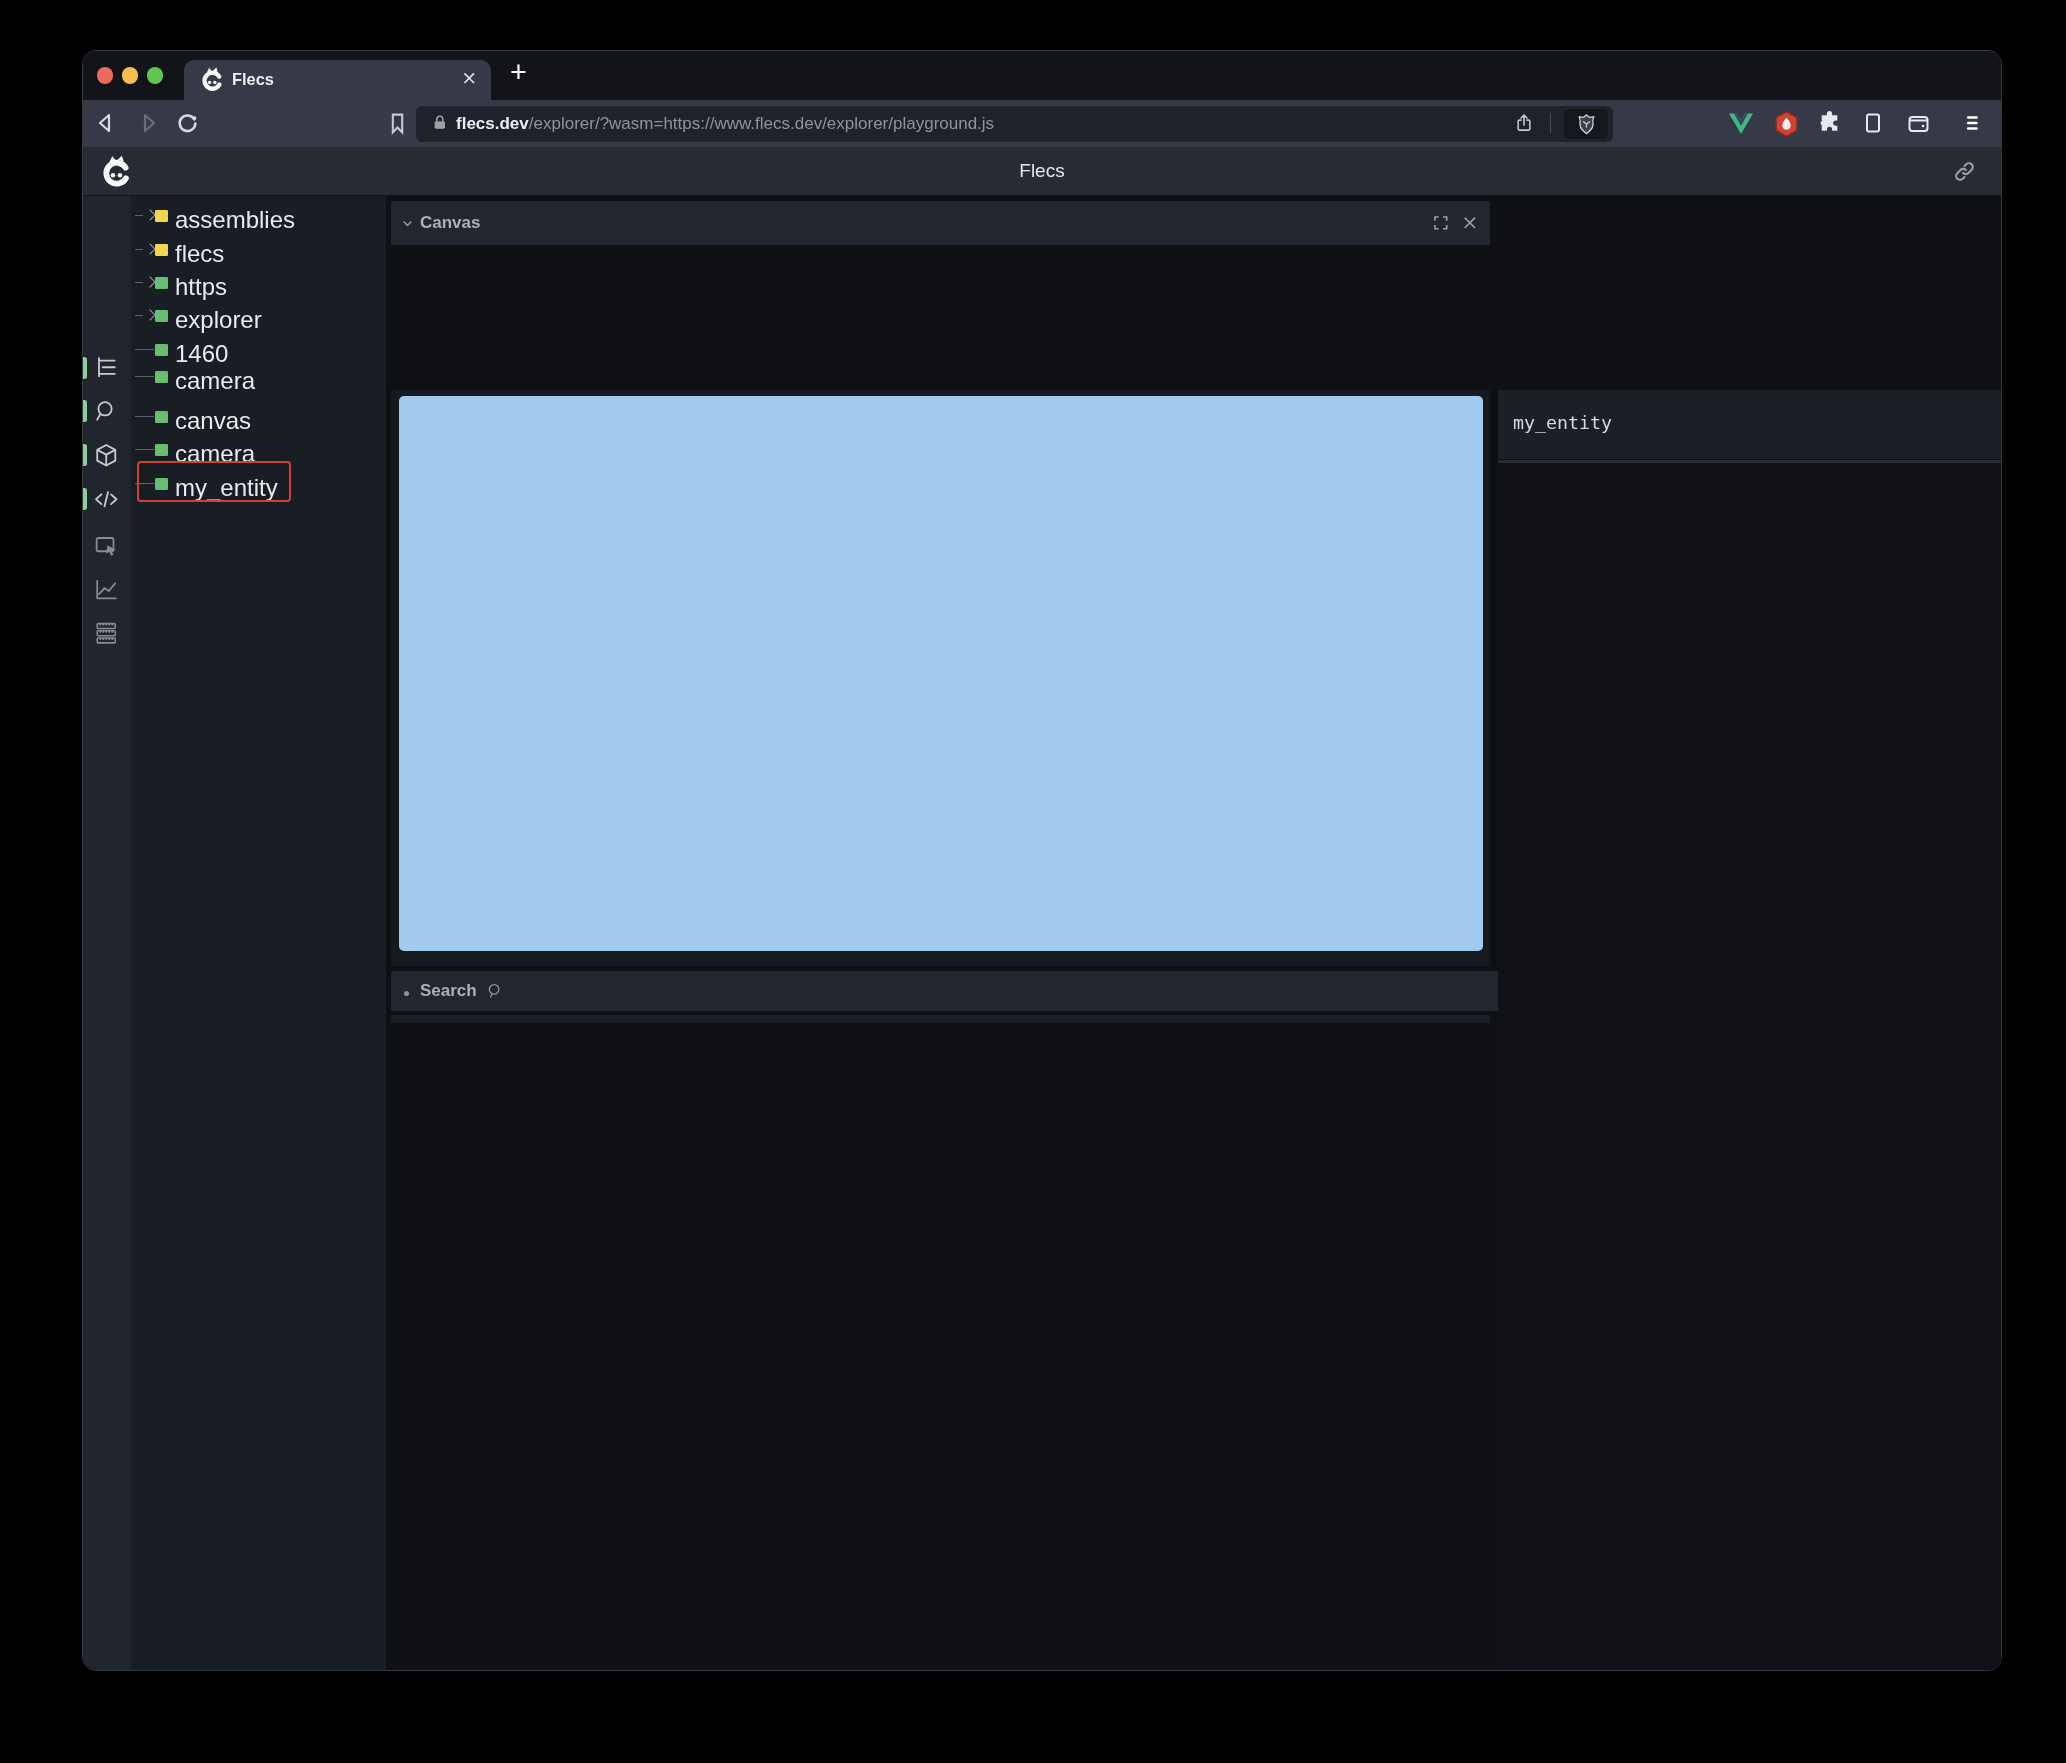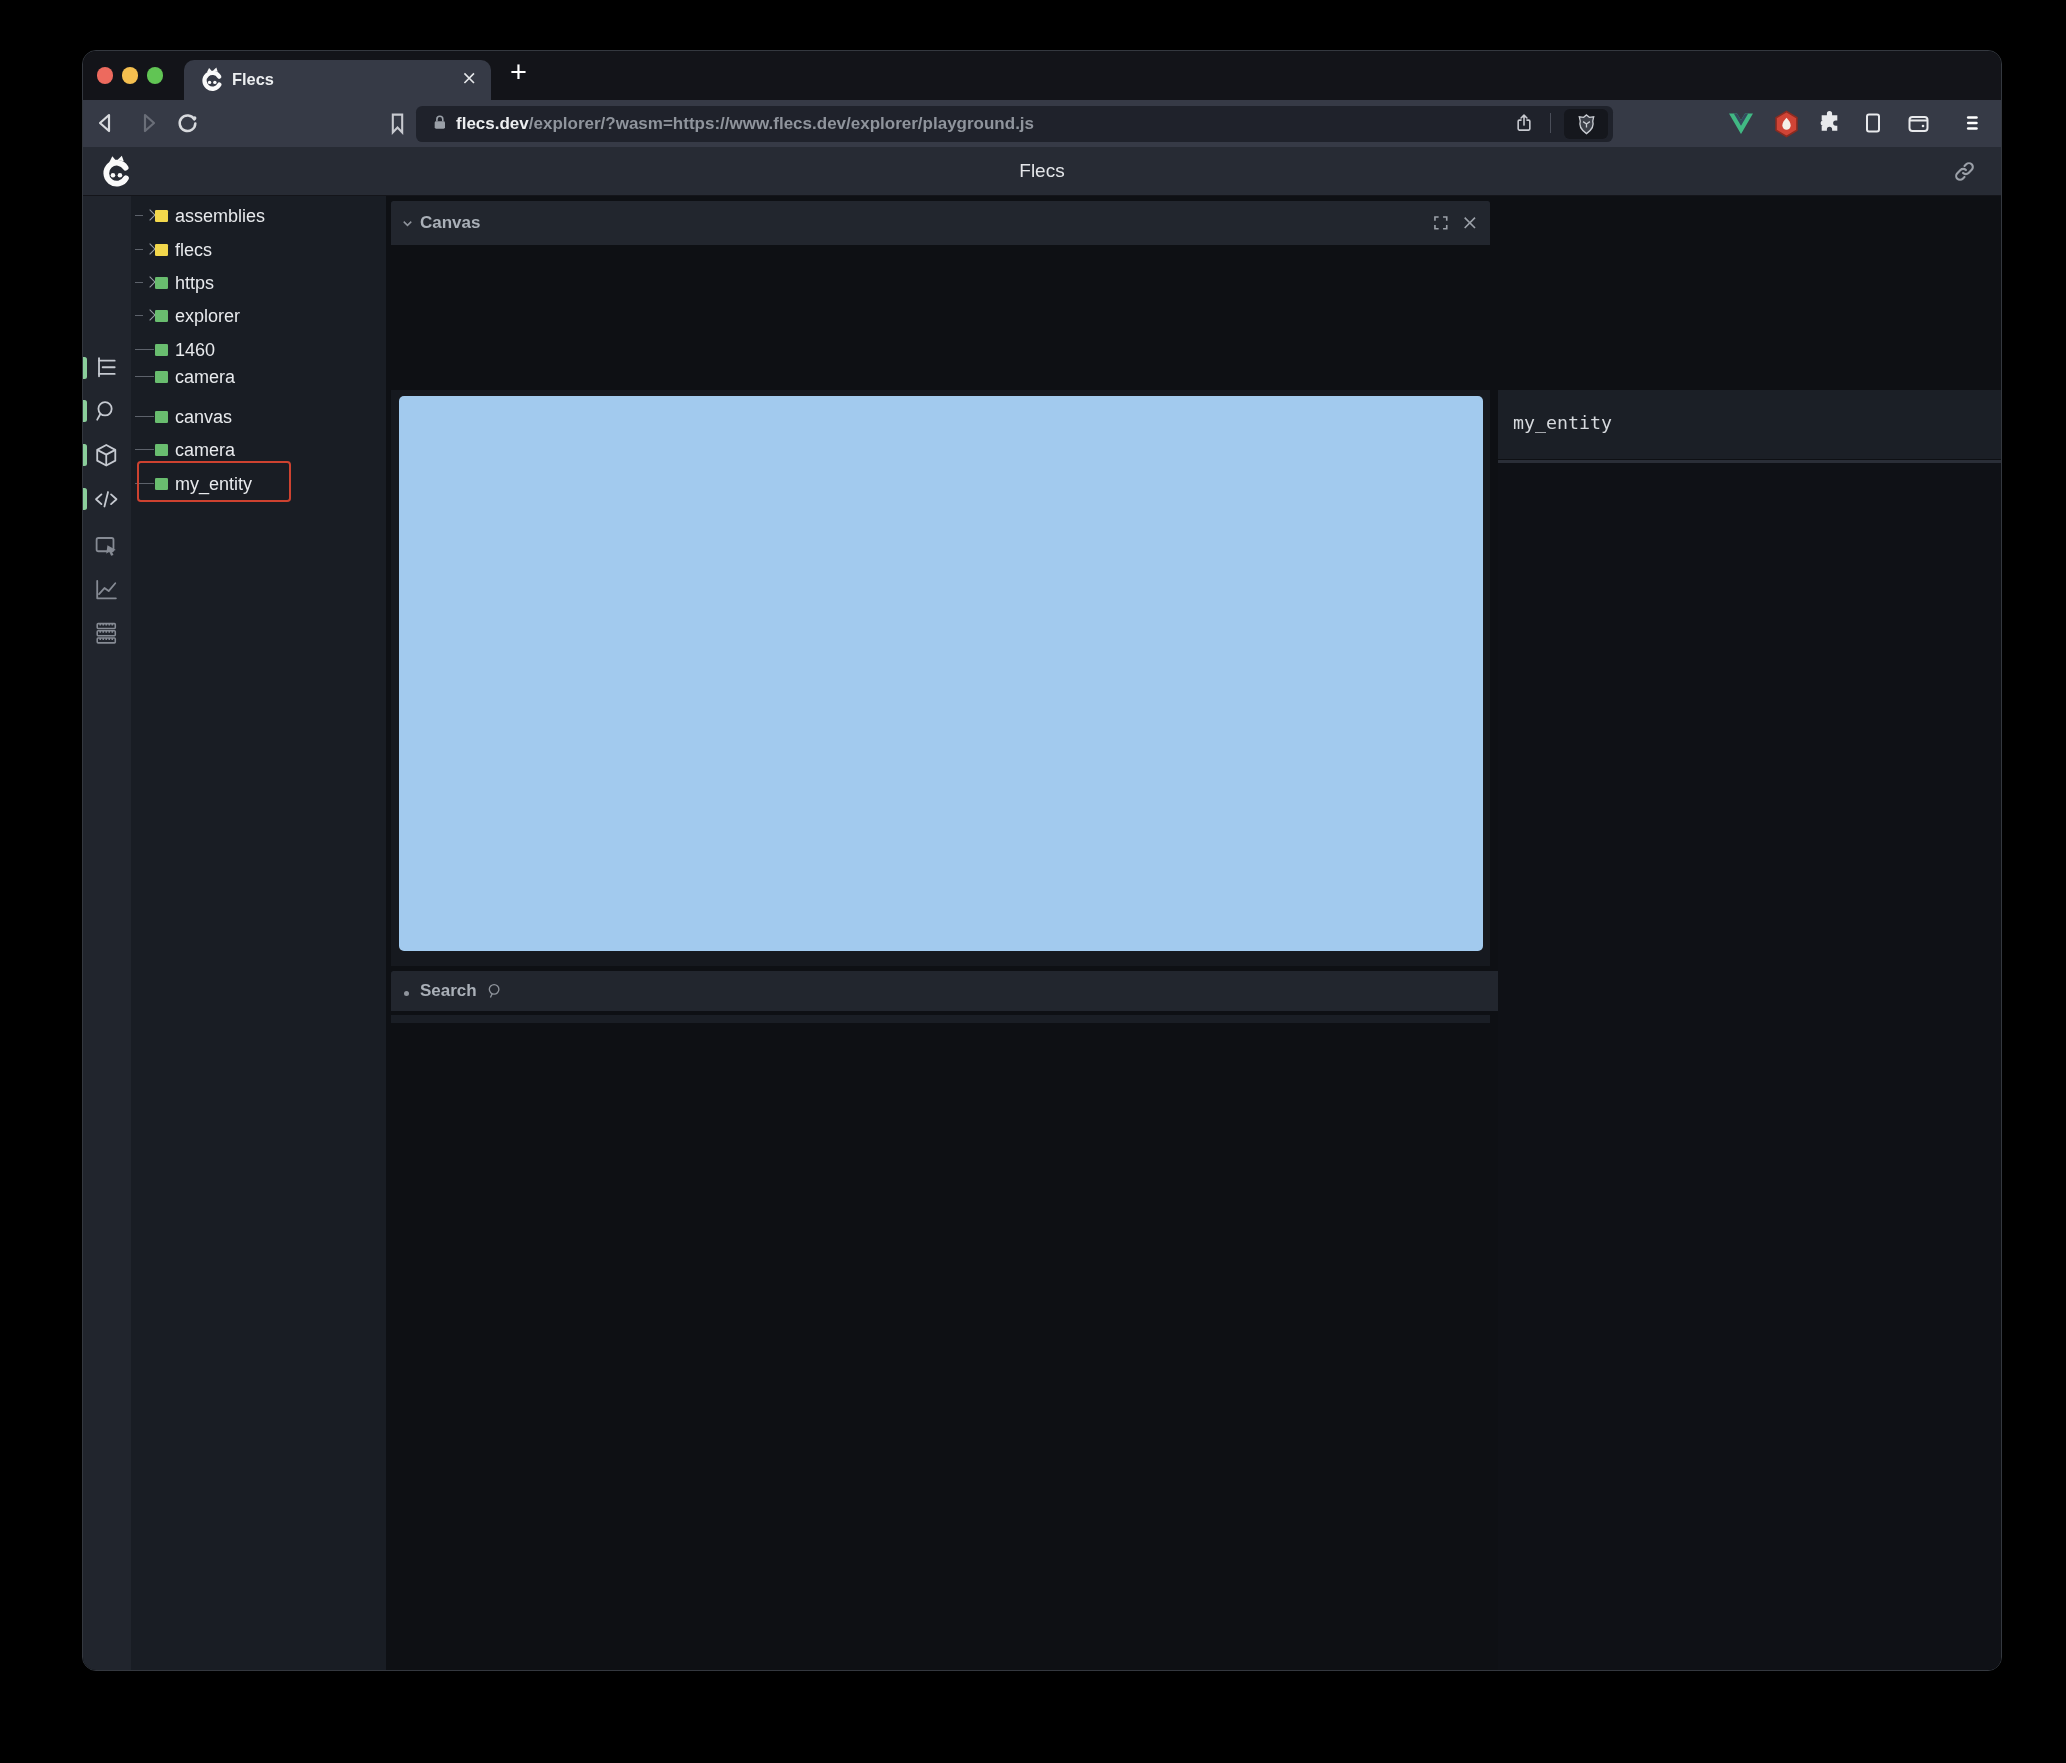--- a/index.html
+++ b/index.html
@@ -13,38 +13,38 @@
   .light{position:absolute;top:16.4px;width:16.4px;height:16.4px;border-radius:50%;}
   .tab{position:absolute;left:101px;top:8.8px;width:307px;height:40px;background:#363a46;
        border-radius:10px 10px 0 0;}
   .tab-label{position:absolute;left:48px;top:10.7px;font-size:16.4px;font-weight:600;color:#eceef0;}
   .tab-close{position:absolute;right:14px;top:10px;color:#e4e6e9;}
   .newtab{position:absolute;left:427px;top:5px;font-size:29px;font-weight:300;color:#fff;}
   .toolbar{position:absolute;left:0;top:49px;width:100%;height:47px;background:#363a46;}
   .urlbar{position:absolute;left:333px;top:5.7px;width:1197px;height:36px;background:#1f222b;border-radius:6.3px;}
   .urltext{position:absolute;left:40px;top:8.2px;font-size:17px;white-space:nowrap;}
   .urltext .domain{color:#eceef0;font-weight:700;}
-  .urltext .path{color:#8f949c;font-weight:700;}
+  .urltext .path{color:#8f949c;font-weight:400;}
   .lionbox{position:absolute;right:5px;top:3.2px;width:44px;height:30px;background:#15171d;border-radius:5.7px;}
   
   .appheader{position:absolute;left:0;top:96px;width:100%;height:48px;background:#272b34;
              border-bottom:1.3px solid #14151a;}
   .apptitle{position:absolute;left:0;right:0;top:13.3px;text-align:center;font-size:19px;color:#e4e6e9;}
   .main{position:absolute;left:0;top:145px;width:100%;bottom:0;background:#0e1014;}
   .iconbar{position:absolute;left:0;top:0;width:48px;bottom:0;background:#21252d;}
   .sideicon{position:absolute;left:10px;width:26.5px;height:26.5px;}
   .pill{position:absolute;left:0;width:4.4px;height:21.5px;border-radius:0 2.5px 2.5px 0;background:#8bce9b;}
   .treepanel{position:absolute;left:48px;top:0;width:255px;bottom:0;background:#191d24;}
   .trow{position:absolute;left:0;width:100%;height:33px;}
   .conn-dash{position:absolute;left:3.8px;top:16px;width:19px;height:1.3px;background:#5d626b;}
   .conn-dash.short{width:8.2px;}
   .chev{position:absolute;left:15px;top:12px;width:7px;height:7px;
         border-right:1.9px solid #9aa0a8;border-bottom:1.9px solid #9aa0a8;transform:rotate(-45deg);}
   .sq{position:absolute;left:24px;top:10.7px;width:12.6px;height:12.6px;border-radius:1.3px;}
-  .tlabel{position:absolute;left:44px;top:7px;font-size:18px;color:#e8eaed;}
+  .tlabel{position:absolute;left:44px;top:7px;font-size:24px;color:#e8eaed;}
   .hlbox{position:absolute;left:5.7px;top:265px;width:150px;height:37px;border:2.5px solid #cd4230;border-radius:3.8px;}
   
   .panel-h{position:absolute;height:44px;background:#22262e;border-radius:2.5px 2.5px 0 0;}
   .panel-title{position:absolute;left:29px;top:12px;font-size:17px;font-weight:700;color:#aab0b8;}
   .hchev{position:absolute;left:8.8px;top:14.5px;width:15px;height:15px;color:#8f949c;}
   .hdot{position:absolute;left:12.6px;top:19.6px;width:5.7px;height:5.7px;border-radius:50%;background:#8f949c;}
   .hico{position:absolute;top:13.3px;width:17.7px;height:17.7px;color:#9ba0a8;}
   .canvas-content{position:absolute;left:308px;top:194px;width:1099px;height:576px;background:#16191f;}
   .bluecanvas{position:absolute;left:7.6px;top:6.3px;width:1084px;height:555px;border-radius:5px;}
   .search-strip{position:absolute;left:308px;top:819px;width:1099px;height:8.2px;background:#1a1e25;}

